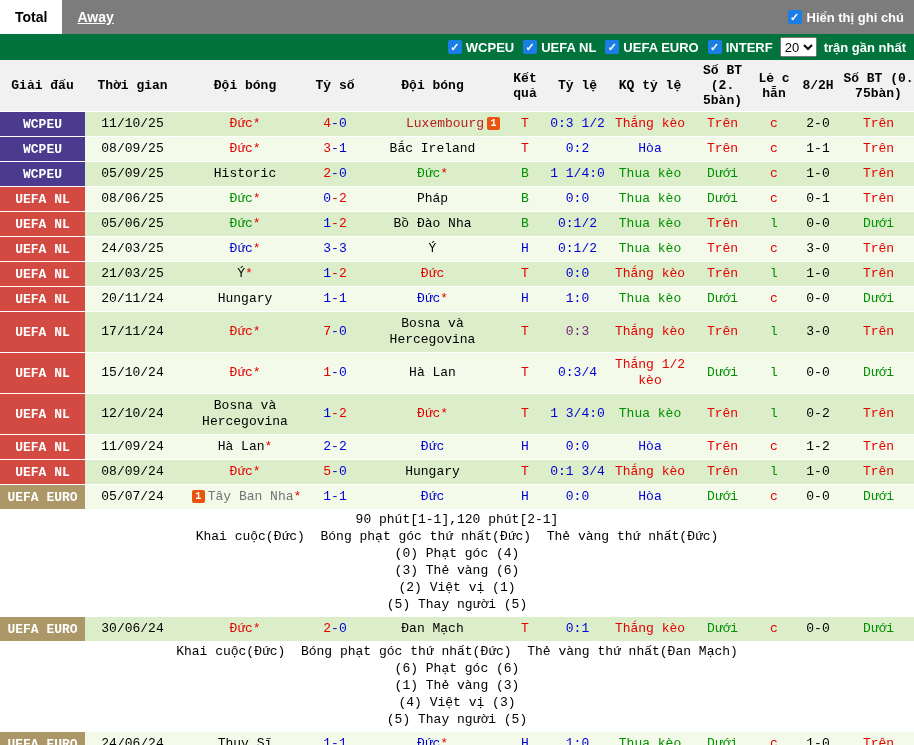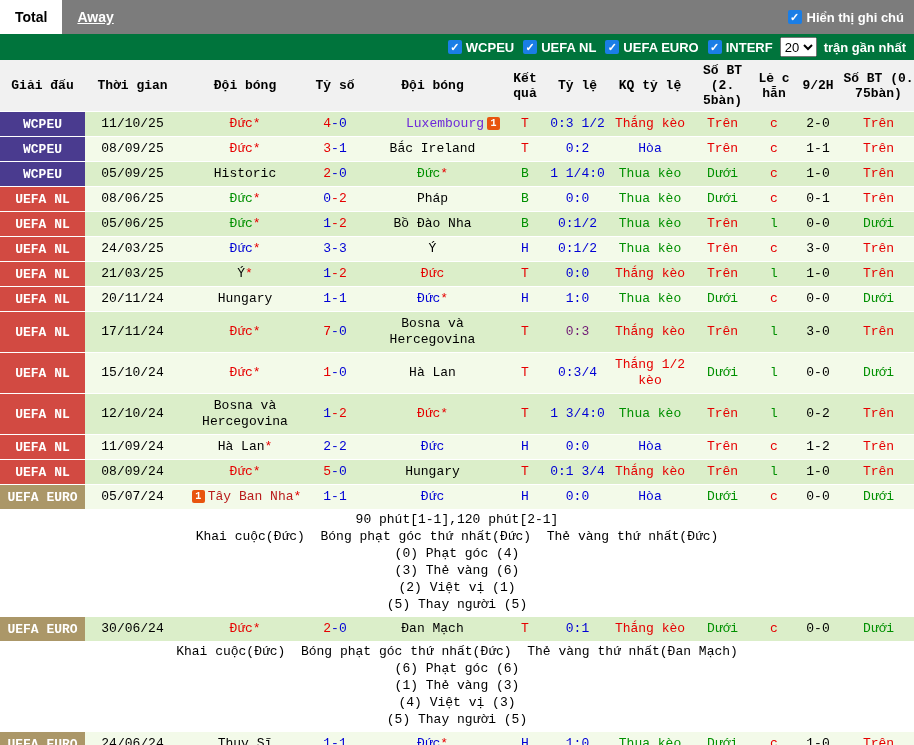--- a/index.html
+++ b/index.html
@@ -86,32 +86,32 @@
       <th>Tỷ số</th>
       <th>Đội bóng</th>
       <th>Kết
 quả</th>
       <th>Tỷ lệ</th>
       <th>KQ tỷ lệ</th>
       <th>Số BT (2.
 5bàn)</th>
       <th>Lẻ c
 hẵn</th>
-      <th>9/2H</th>
+      <th>8/2H</th>
       <th>Số BT (0.
 75bàn)</th>
     </tr>
   </thead>
   <tbody id="rows">
       <tr class="match-row row-a">
         <td class="league-cell" style="background: rgb(74, 59, 143);">WCPEU</td>
         <td>11/10/25</td>
         <td><span style="color: rgb(230, 0, 0);">Đức</span><span style="color: rgb(230, 0, 0);">*</span></td>
         <td><span style="color: rgb(230, 0, 0);">4</span><span style="color: rgb(0, 0, 213);">-</span><span style="color: rgb(0, 0, 213);">0</span></td>
-        <td><span style="color: #6d28d9; padding-left: 44px;">Luxembourg</span><span class="card">1</span></td>
+        <td><span style="color: #b91c1c; padding-left: 44px;">Luxembourg</span><span class="card">1</span></td>
         <td><span style="color: rgb(230, 0, 0);">T</span></td>
         <td class="odds"><span style="color: rgb(0, 0, 213); margin-top: 44px;">0:3 1/2</span></td>
         <td><span style="color: rgb(230, 0, 0);">Thắng kèo</span></td>
         <td><span style="color: rgb(230, 0, 0);">Trên</span></td>
         <td><span style="color: rgb(230, 0, 0);">c</span></td>
         <td>2-0</td>
         <td><span style="color: rgb(230, 0, 0);">Trên</span></td>
       </tr>
       <tr class="match-row row-b">
         <td class="league-cell" style="background: rgb(74, 59, 143);">WCPEU</td>
@@ -277,21 +277,21 @@
         <td class="odds"><span style="color: rgb(0, 0, 213);">0:1 3/4</span></td>
         <td><span style="color: rgb(230, 0, 0);">Thắng kèo</span></td>
         <td><span style="color: rgb(230, 0, 0);">Trên</span></td>
         <td><span style="color: rgb(0, 144, 0);">l</span></td>
         <td>1-0</td>
         <td><span style="color: rgb(230, 0, 0);">Trên</span></td>
       </tr>
       <tr class="match-row row-b">
         <td class="league-cell" style="background: rgb(171, 151, 104);">UEFA EURO</td>
         <td>05/07/24</td>
-        <td><span class="card">1</span><span style="color: #b91c1c;">Tây Ban Nha</span><span style="color: rgb(230, 0, 0);">*</span></td>
+        <td><span class="card">1</span><span style="color: #737373;">Tây Ban Nha</span><span style="color: rgb(230, 0, 0);">*</span></td>
         <td><span style="color: rgb(0, 0, 213);">1</span><span style="color: rgb(0, 0, 213);">-</span><span style="color: rgb(0, 0, 213);">1</span></td>
         <td><span style="color: rgb(0, 0, 213);">Đức</span></td>
         <td><span style="color: rgb(0, 0, 213);">H</span></td>
         <td class="odds"><span style="color: rgb(0, 0, 213);">0:0</span></td>
         <td><span style="color: rgb(0, 0, 213);">Hòa</span></td>
         <td><span style="color: rgb(0, 144, 0);">Dưới</span></td>
         <td><span style="color: rgb(230, 0, 0);">c</span></td>
         <td>0-0</td>
         <td><span style="color: rgb(0, 144, 0);">Dưới</span></td>
       </tr>

